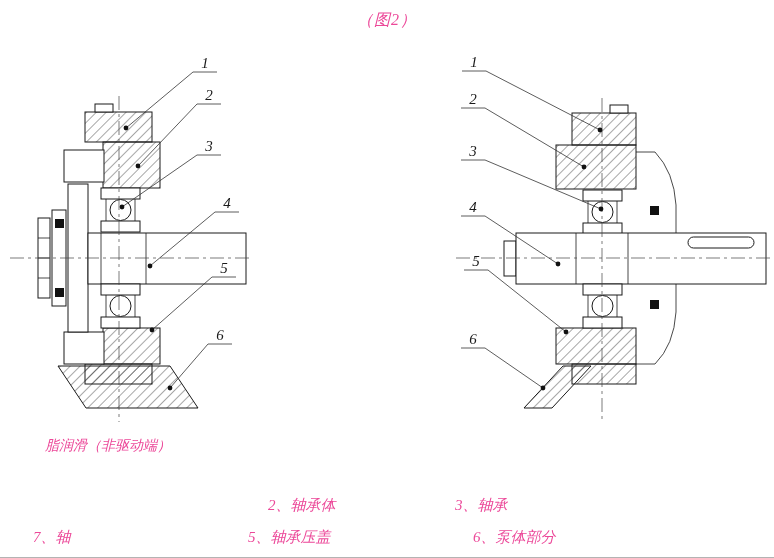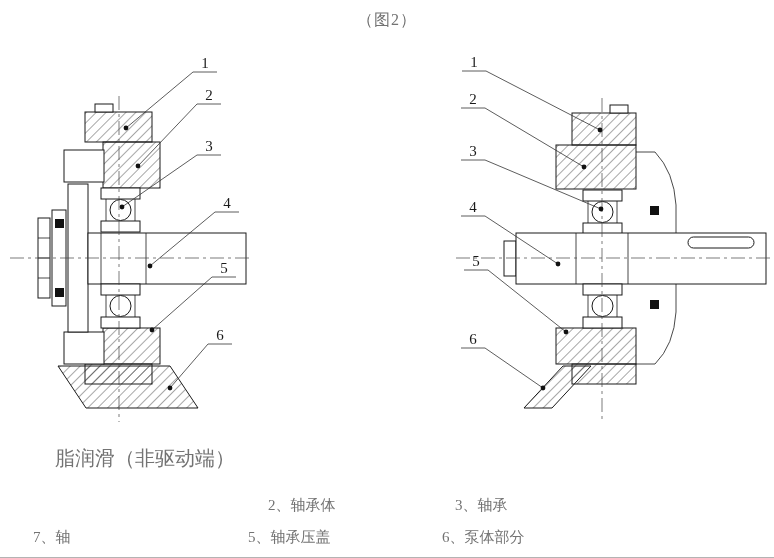--- a/index.html
+++ b/index.html
@@ -1,25 +1,25 @@
 <!DOCTYPE html>
 <html><head>
 <meta charset="utf-8">
 <style>
   html,body { margin:0; padding:0; background:#ffffff; }
   .page {
     position:relative; width:774px; height:558px; background:#ffffff;
-    font-family:"Liberation Serif","DejaVu Serif",serif; color:#737373; overflow:hidden;
+    font-family:"Liberation Serif","DejaVu Serif",serif; color:#ec4899; overflow:hidden;font-style:italic;
   }
   .title {
     position:absolute; top:10px; left:0; width:100%;
     text-align:center; font-size:16px; letter-spacing:1px;
   }
   .drawing { position:absolute; top:0; left:0; }
-  .caption { position:absolute; font-size:20px; text-align:center; white-space:nowrap;margin-top:8px; }
+  .caption { position:absolute; font-size:14px; white-space:nowrap; }
   .legend-item { position:absolute; font-size:15px; white-space:nowrap; }
   .bottom-rule { position:absolute; left:0; bottom:0; width:774px; border-top:1px solid #b3b3b3; }
 
   
   .outline { fill:#ffffff; stroke:#1a1a1a; stroke-width:1; }
   .hatched { fill:url(#hatch); stroke:#1a1a1a; stroke-width:1; }
   .thin { stroke:#1a1a1a; stroke-width:0.8; fill:none; }
   .centerline { stroke:#444444; stroke-width:0.7; stroke-dasharray:14 4 3 4; fill:none; }
   .leader { stroke:#333333; stroke-width:0.8; fill:none; }
   .dot { fill:#111111; stroke:none; }
@@ -182,16 +182,16 @@
       </g>
     </g>
   </svg>
 
   <div class="caption" style="top:437px; left:45px; width:200px;">脂润滑（非驱动端）</div>
 
   <div class="legend-item" style="top:496px; left:248px;margin-left:20px;">2、轴承体</div>
   <div class="legend-item" style="top:496px; left:455px;">3、轴承</div>
   <div class="legend-item" style="top:528px; left:33px;">7、轴</div>
   <div class="legend-item" style="top:528px; left:248px;text-align:right;">5、轴承压盖</div>
-  <div class="legend-item" style="top:528px; left:442px;">6、泵体部分</div>
+  <div class="legend-item" style="top:528px; left:473px;">6、泵体部分</div>
 
   <div class="bottom-rule"></div>
 </div>
 
 </body></html>

